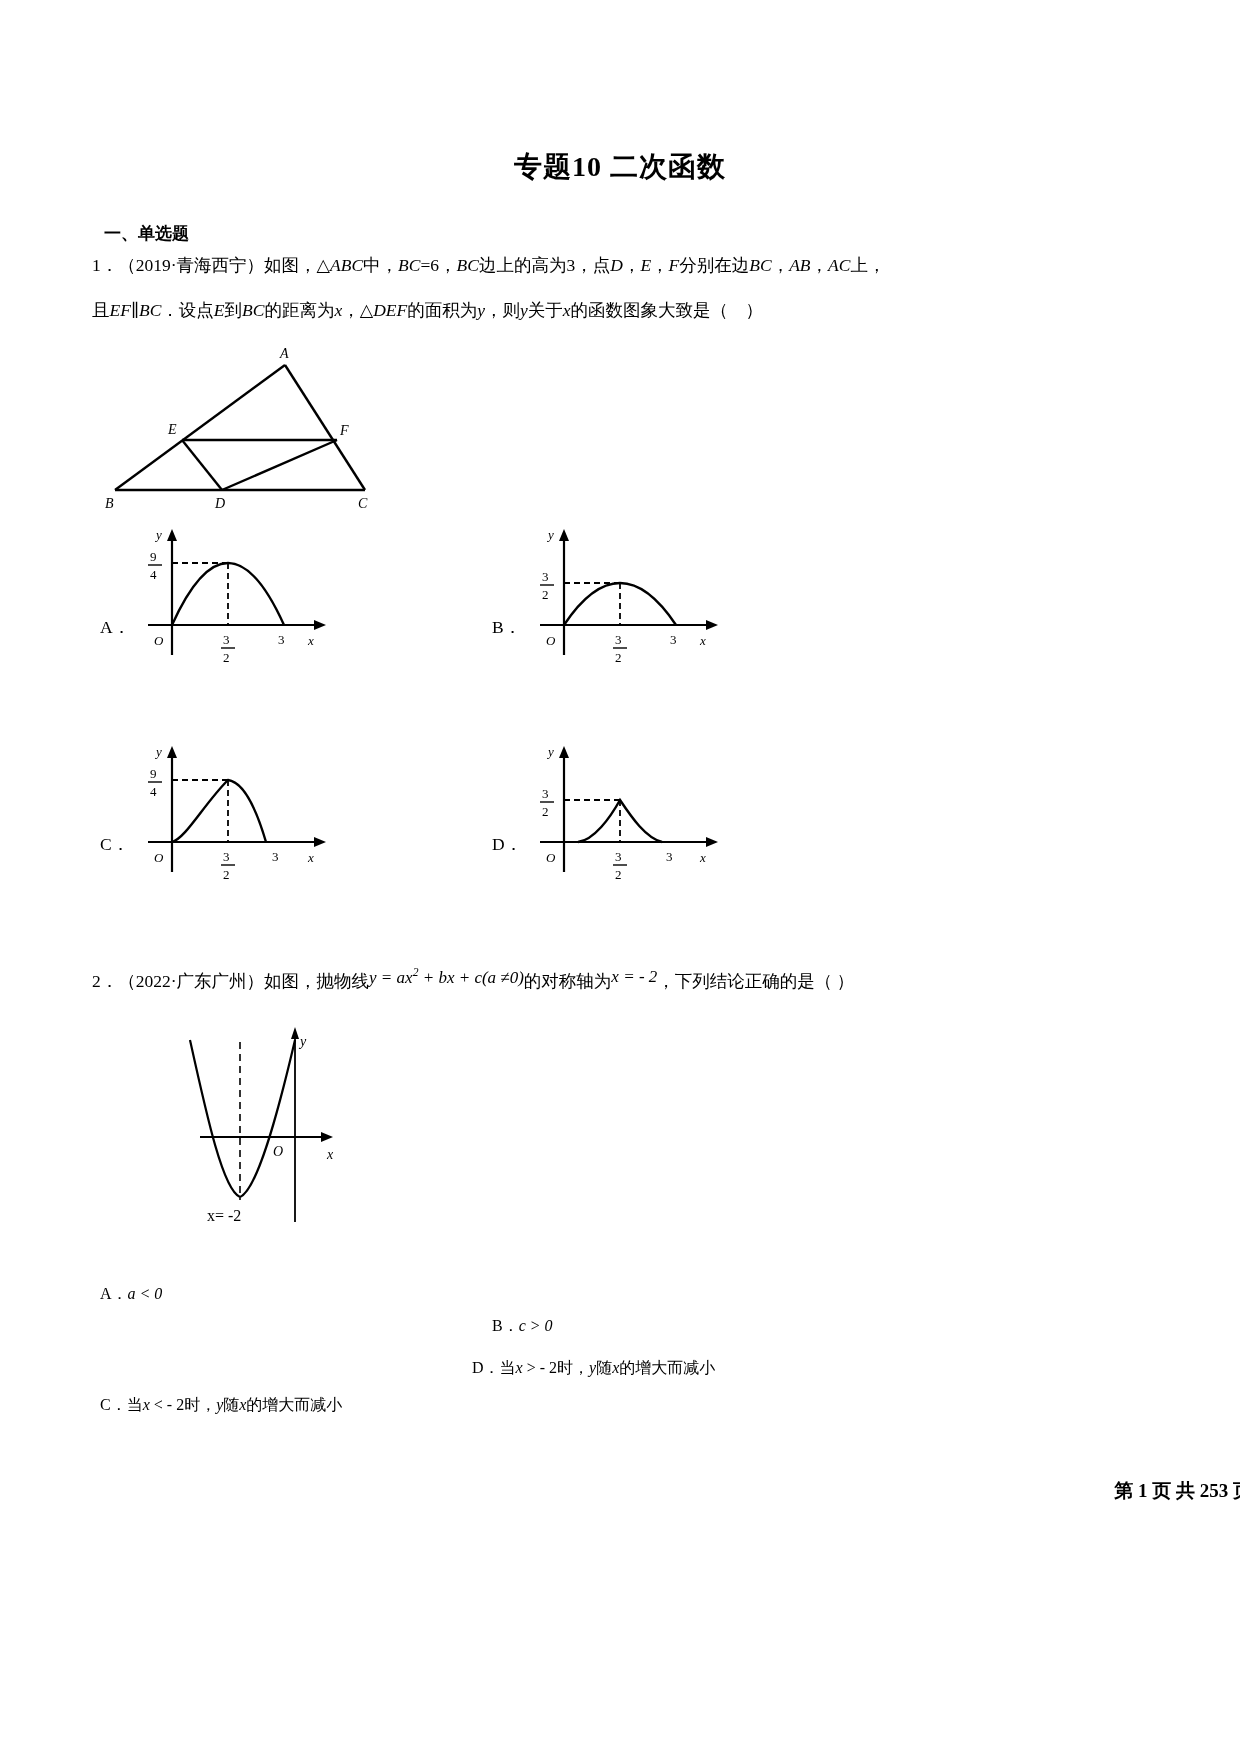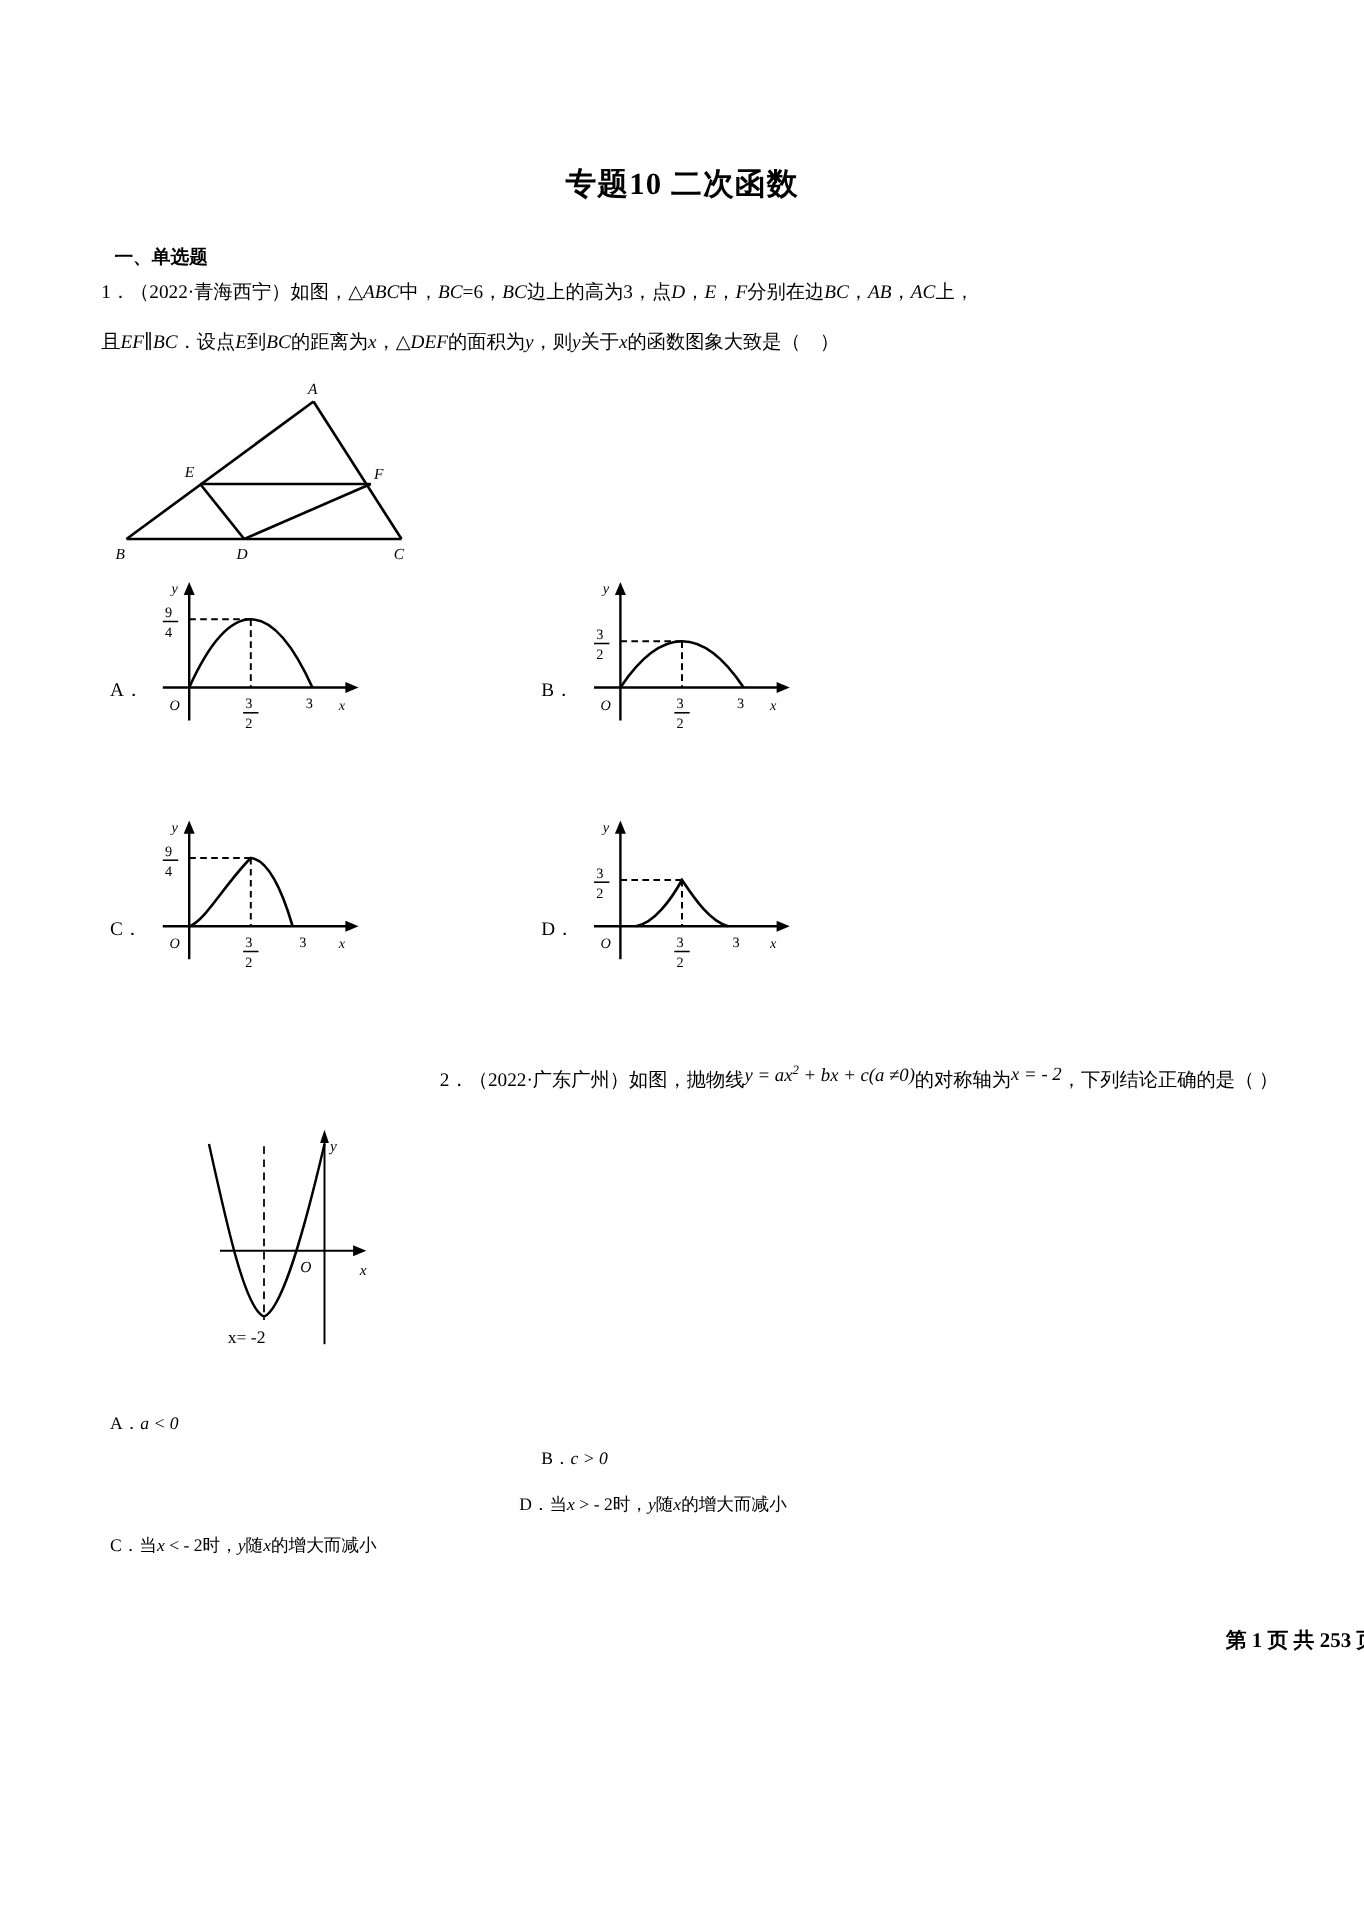--- a/index.html
+++ b/index.html
@@ -43,21 +43,21 @@
     margin-left: 12px;
   }
   .qline {
     position: absolute;
     font-size: 17.5px;
     line-height: 1.5;
     font-family: "Liberation Serif", "DejaVu Serif", serif;
   }
   .q1l1 { left: 92px; top: 252px; width: 1060px; }
   .q1l2 { left: 92px; top: 297px; width: 1060px; }
-  .q2l1 { left: 92px; top: 968px; width: 1070px; text-align: right; }
+  .q2l1 { left: 92px; top: 968px; width: 1070px; }
   i.mi { font-style: italic; font-family: "Liberation Serif", serif; }
   .sup { font-size: 0.68em; vertical-align: super; }
 
   
   .fig { position: absolute; }
   .fig svg { display: block; overflow: visible; }
 
   .opt-letter {
     position: absolute;
     font-size: 17.5px;
@@ -89,21 +89,21 @@
 </head>
 <body>
 
 <div class="page">
 
   <div class="title">专题10  二次函数</div>
 
   <div class="section-head">一、单选题</div>
 
   <div class="qline q1l1">
-    <span>1．</span><span>（2022·青海西宁）</span><span>如图，△<i class="mi">ABC</i>中，<i class="mi">BC</i>=6，<i class="mi">BC</i>边上的高为3，点<i class="mi">D</i>，<i class="mi">E</i>，<i class="mi">F</i>分别在边<i class="mi">BC</i>，<i class="mi">AB</i>，<i class="mi">AC</i>上，</span>
+    <span>1．</span><span>（2019·青海西宁）</span><span>如图，△<i class="mi">ABC</i>中，<i class="mi">BC</i>=6，<i class="mi">BC</i>边上的高为3，点<i class="mi">D</i>，<i class="mi">E</i>，<i class="mi">F</i>分别在边<i class="mi">BC</i>，<i class="mi">AB</i>，<i class="mi">AC</i>上，</span>
   </div>
 
   <div class="qline q1l2">
     <span>且<i class="mi">EF</i>∥<i class="mi">BC</i>．设点<i class="mi">E</i>到<i class="mi">BC</i>的距离为<i class="mi">x</i>，△<i class="mi">DEF</i>的面积为<i class="mi">y</i>，则<i class="mi">y</i>关于<i class="mi">x</i>的函数图象大致是（&nbsp;&nbsp;&nbsp;&nbsp;）</span>
   </div>
 
   <div class="fig" style="left:100px; top:340px;">
     <svg width="320" height="175" viewBox="0 0 320 175">
 
       <line x1="15" y1="150" x2="265" y2="150" stroke="#000" stroke-width="2.4"></line>

